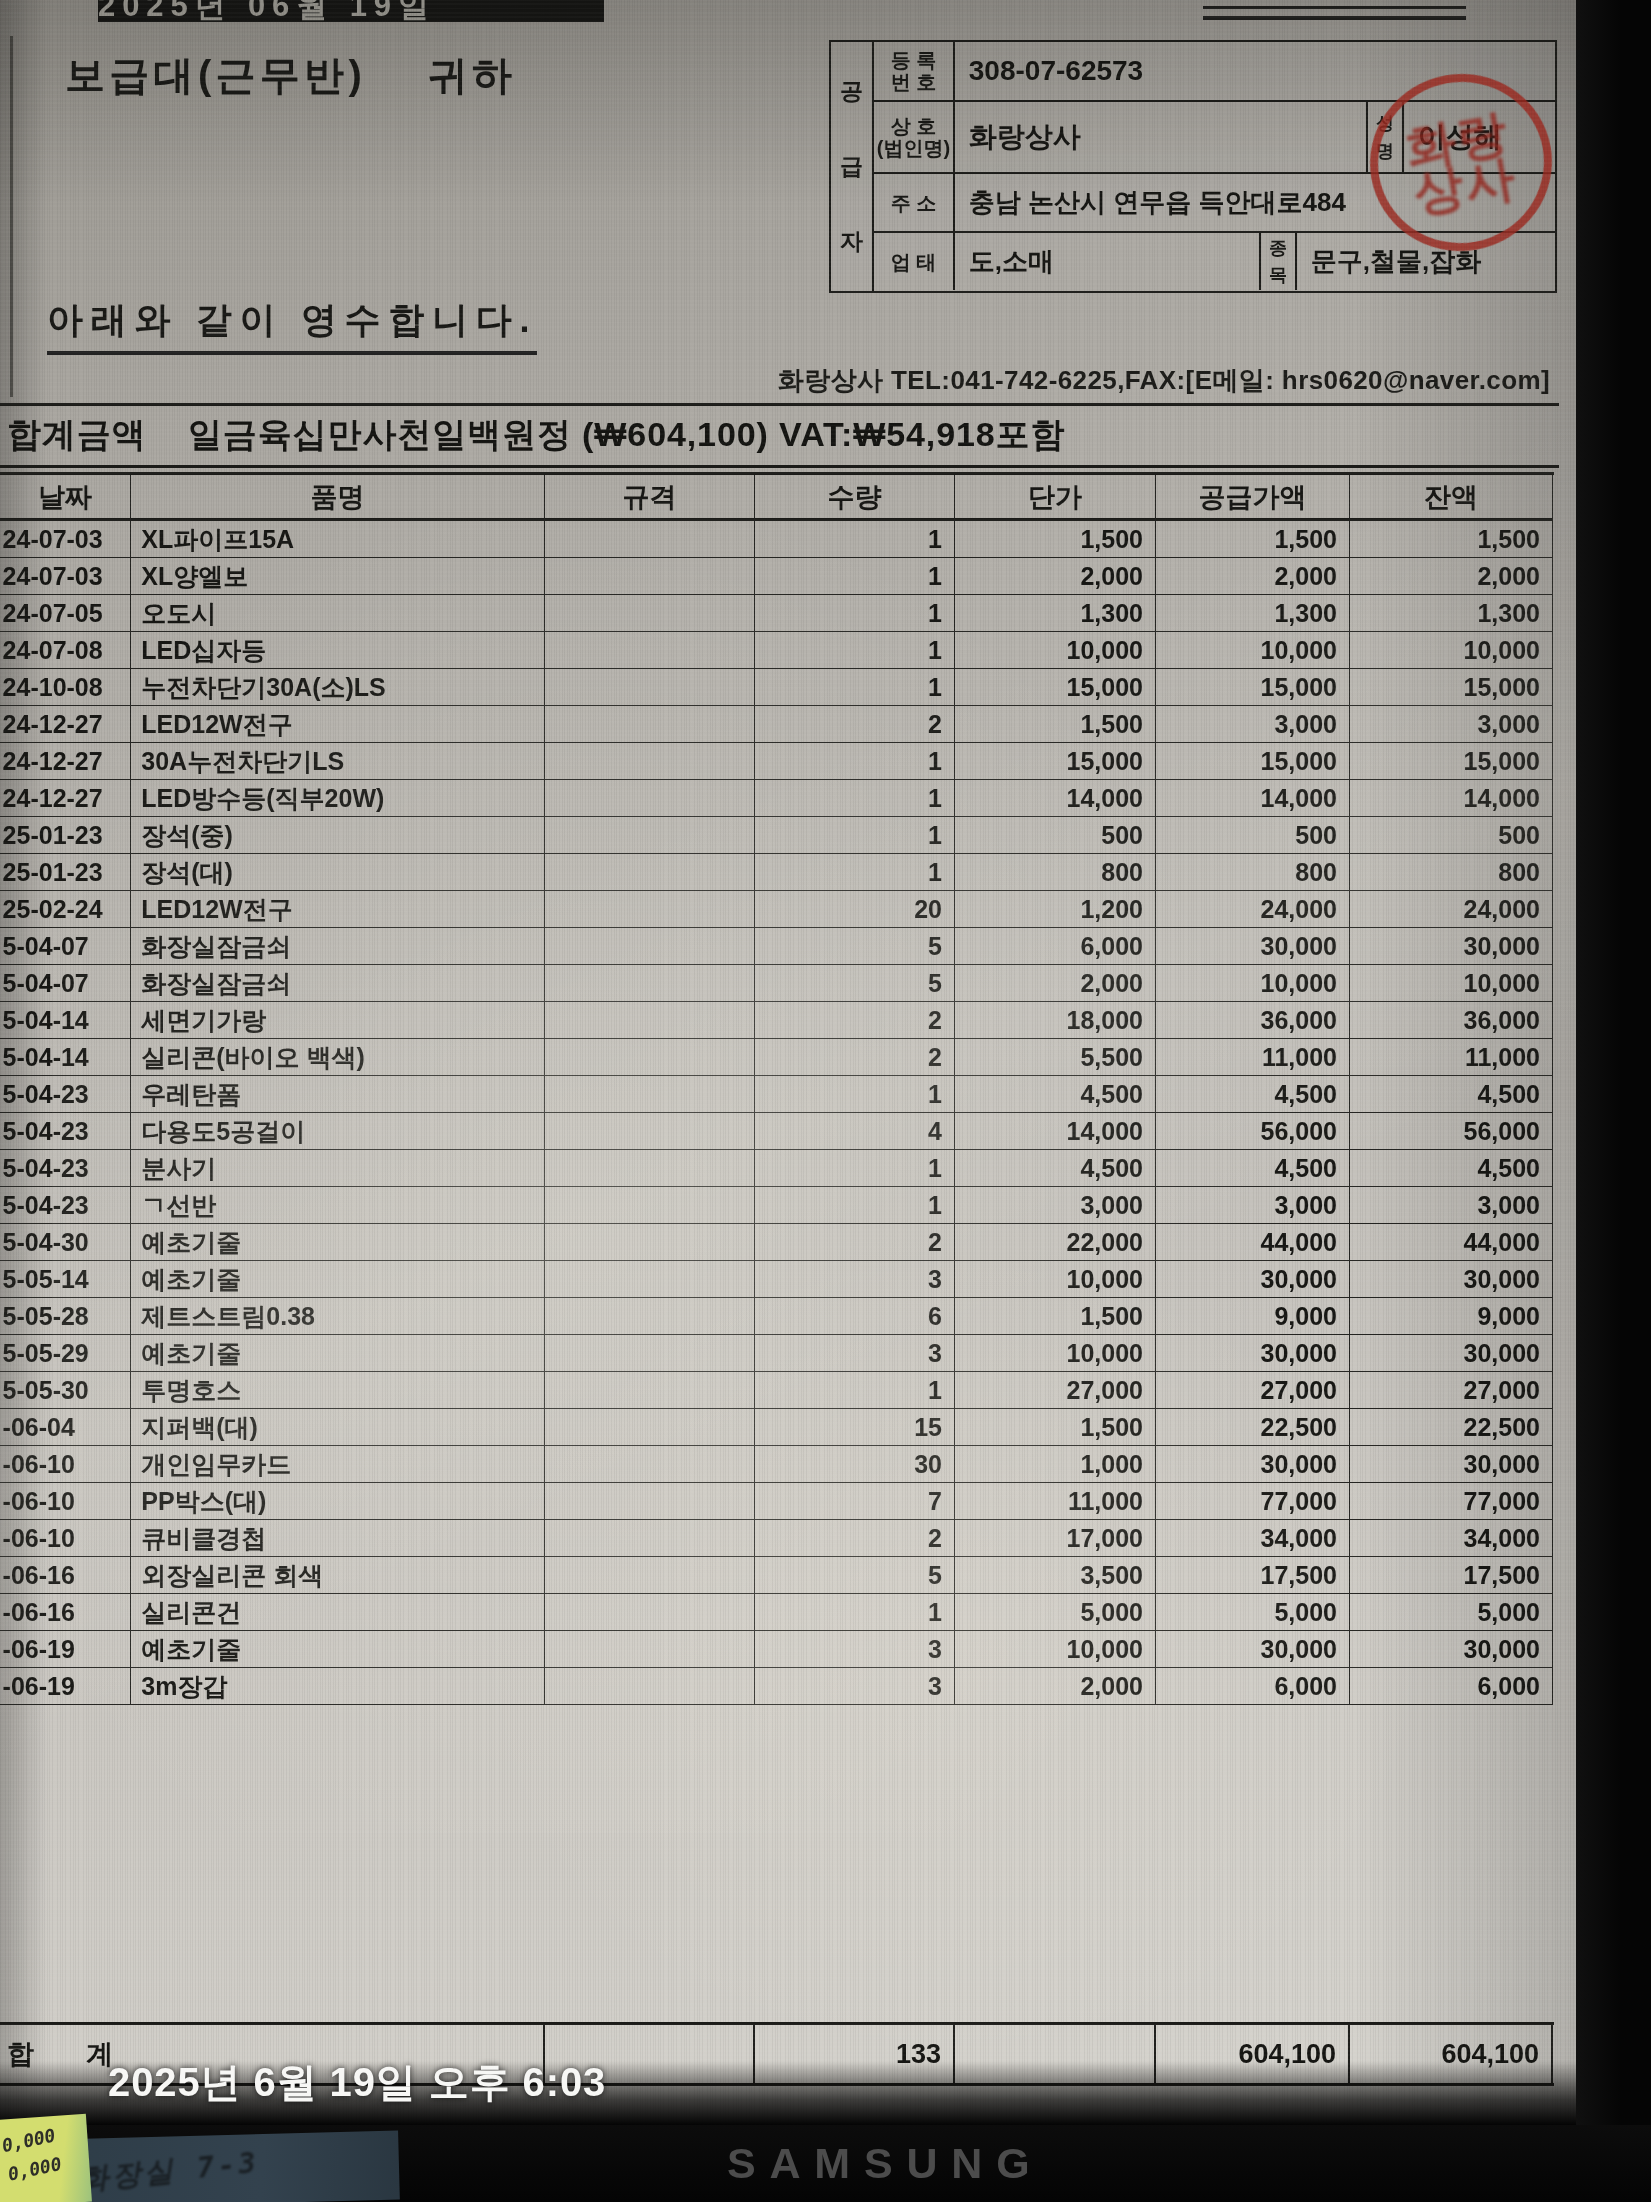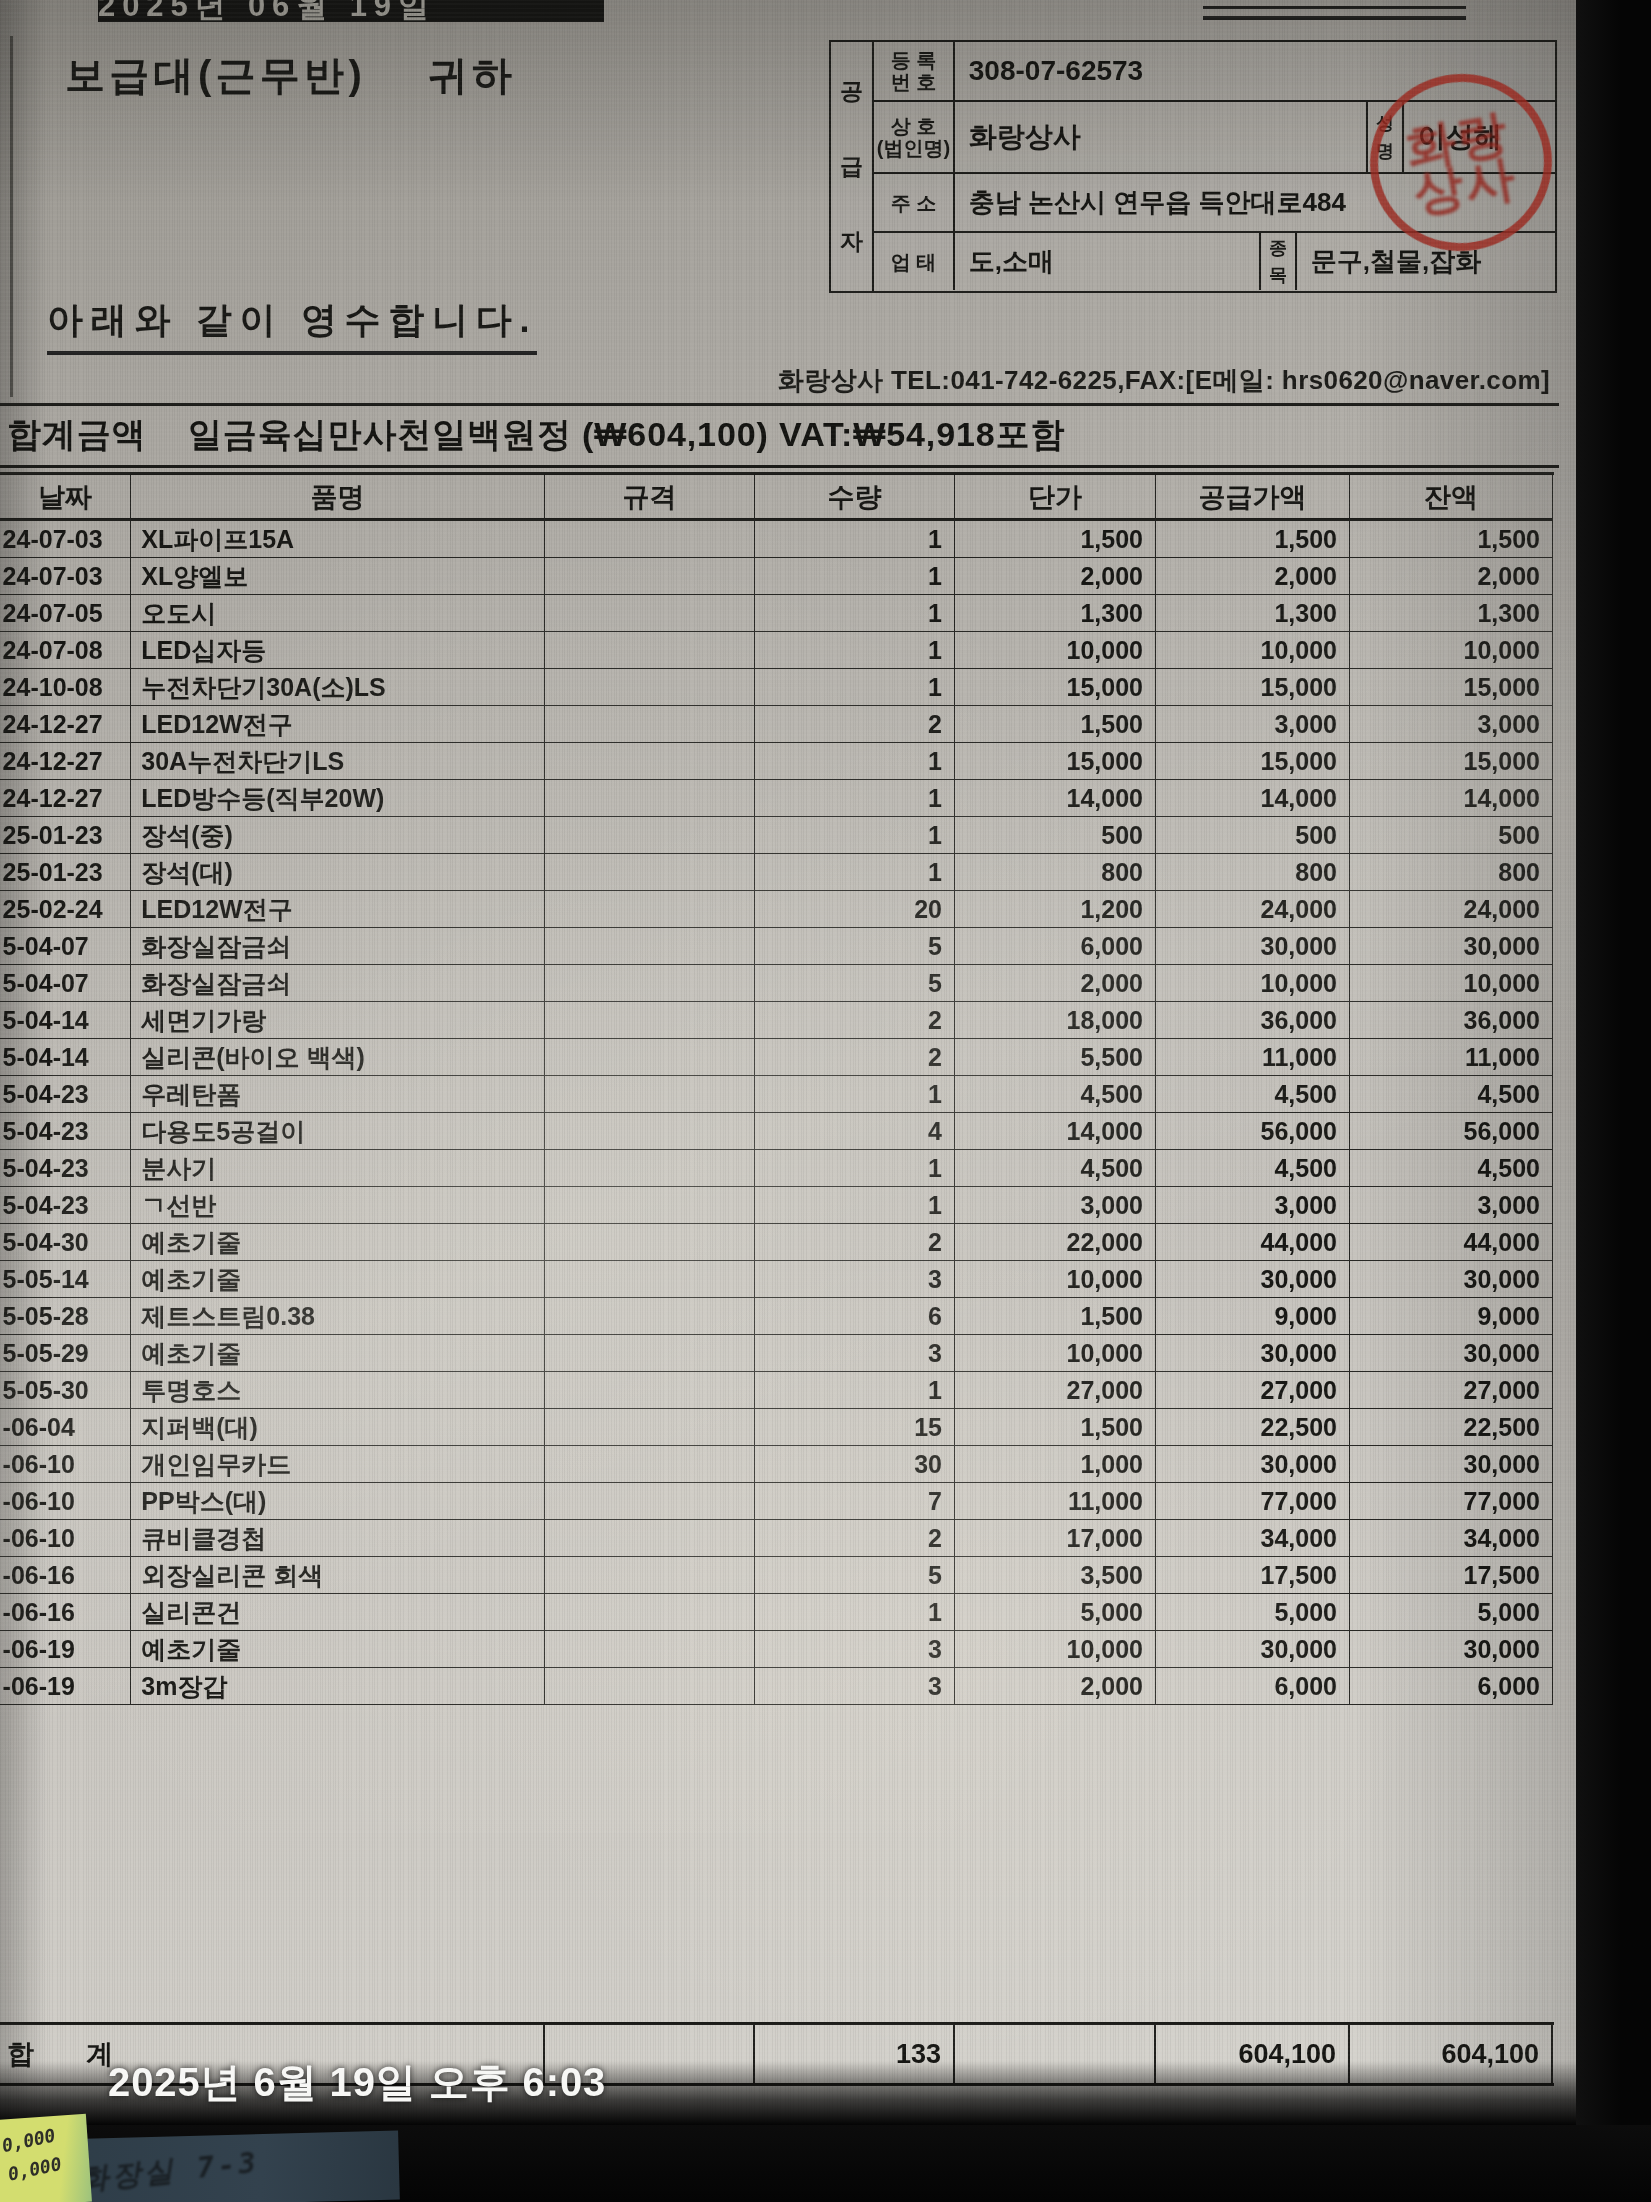--- a/index.html
+++ b/index.html
@@ -515,20 +515,21 @@
     <div class="glare glare-b"></div>
     <div class="glare glare-c"></div>
     <div class="crt"></div>
     <div class="screen-fade"></div>
 
     <div id="timestamp">2025년 6월 19일 오후 6:03</div>
   </div>
 
   <div id="bezel-right"></div>
   <div id="bezel-bottom"></div>
+  <div id="brand">SAMSUNG</div>
 
   <div id="sticky">
     <div>
       <span>0,000</span><br>
       <span>0,000</span>
     </div>
   </div>
   <div id="tape">
     <span>화장실 7-3</span>
   </div>

